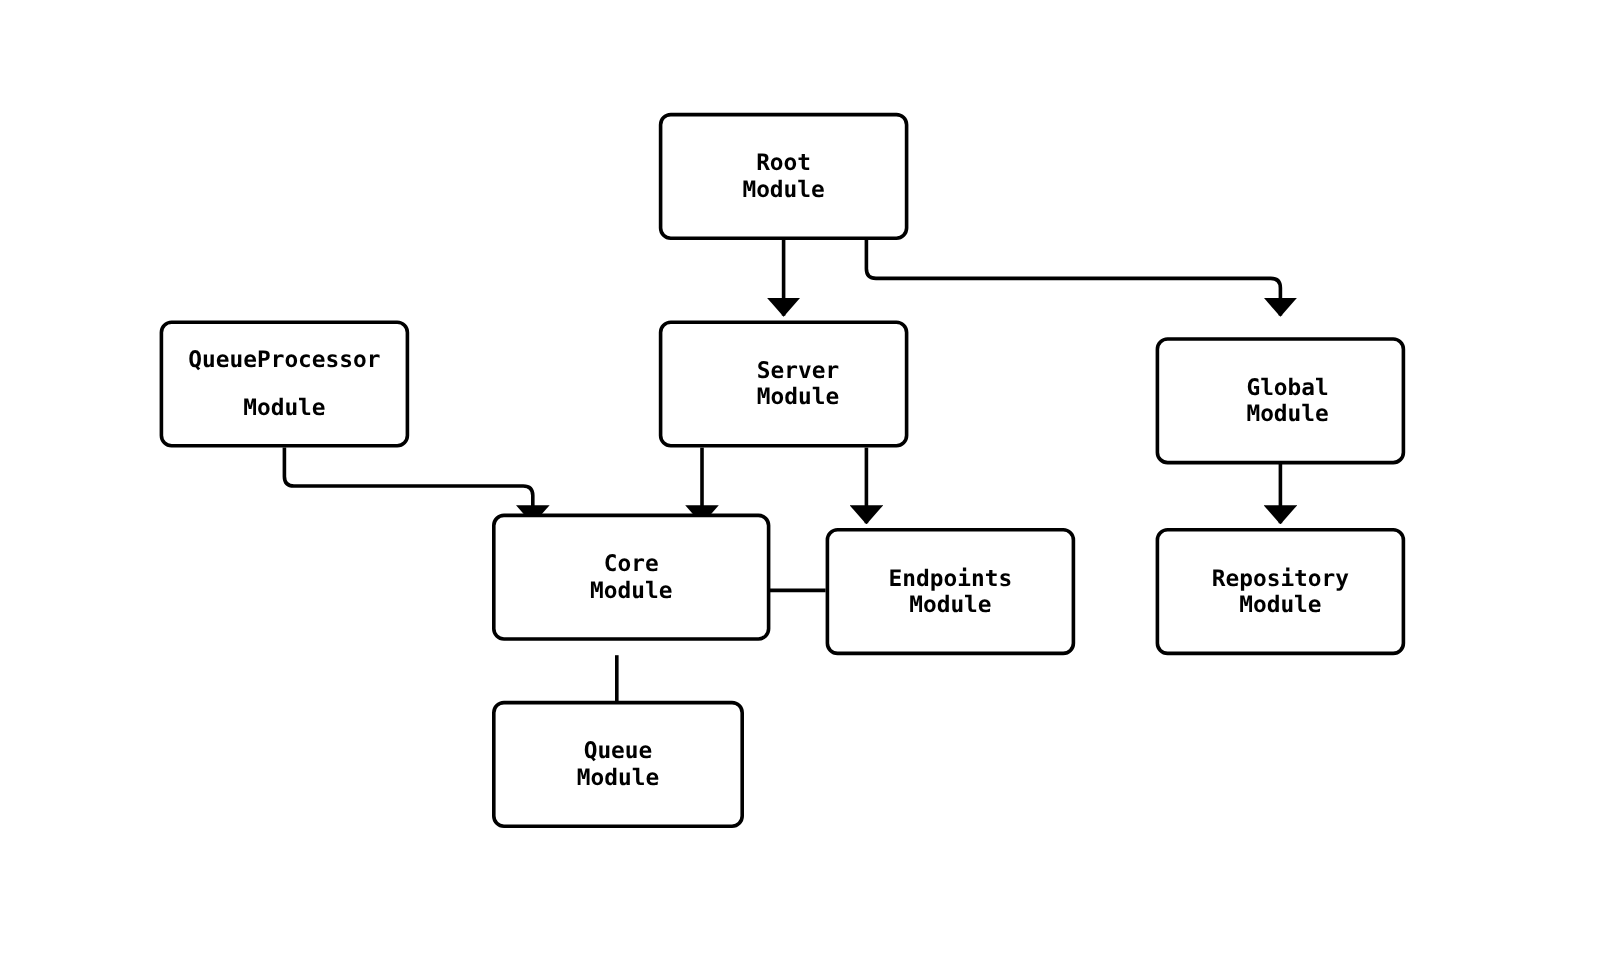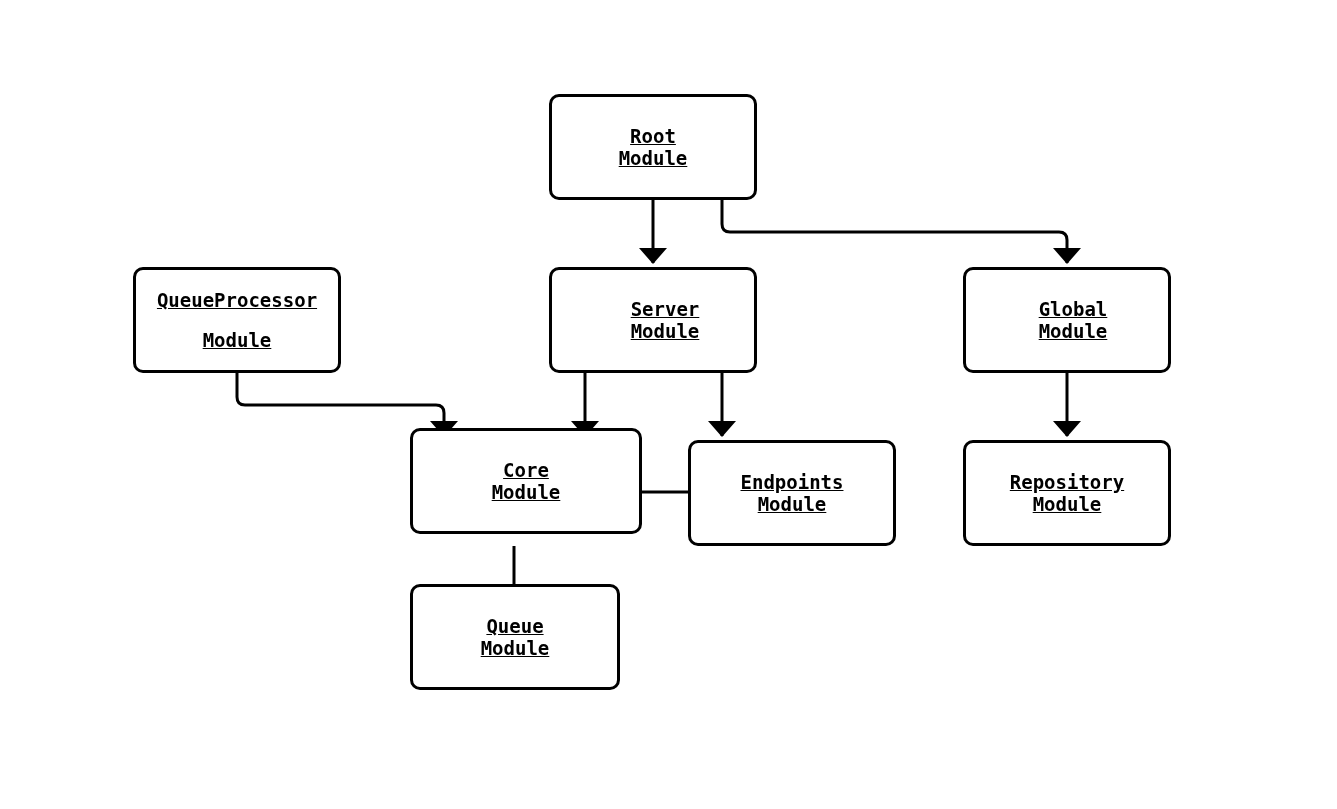--- a/index.html
+++ b/index.html
@@ -41,21 +41,20 @@
     justify-content: center;
     text-align: center;
     color: #000000;
     font-weight: bold;
     font-size: 19px;
     line-height: 22px;
   }
   .node-line {
     display: block;
     white-space: pre;
-    text-decoration: underline;
   }
 </style>
 </head>
 <body>
 
 <div class="canvas">
 
   <svg class="edges-layer" viewBox="0 0 1337 809" xmlns="http://www.w3.org/2000/svg">
     <defs>
       <marker id="arrowhead" markerUnits="userSpaceOnUse" markerWidth="16" markerHeight="28" refX="15" refY="14" orient="auto">
@@ -80,21 +79,21 @@
   <div class="node" style="left:133px; top:267px;gap:18px;">
     <span class="node-line">QueueProcessor</span>
     <span class="node-line">Module</span>
   </div>
 
   <div class="node" style="left:549px; top:267px;padding-left:24px;">
     <span class="node-line">Server</span>
     <span class="node-line">Module</span>
   </div>
 
-  <div class="node" style="left:963px; top:267px;padding-left:12px;">
+  <div class="node" style="left:963px; top:281px;padding-left:12px;">
     <span class="node-line">Global</span>
     <span class="node-line">Module</span>
   </div>
 
   <div class="node" style="left:410px; top:428px; width:232px;">
     <span class="node-line">Core</span>
     <span class="node-line">Module</span>
   </div>
 
   <div class="node" style="left:688px; top:440px;">

